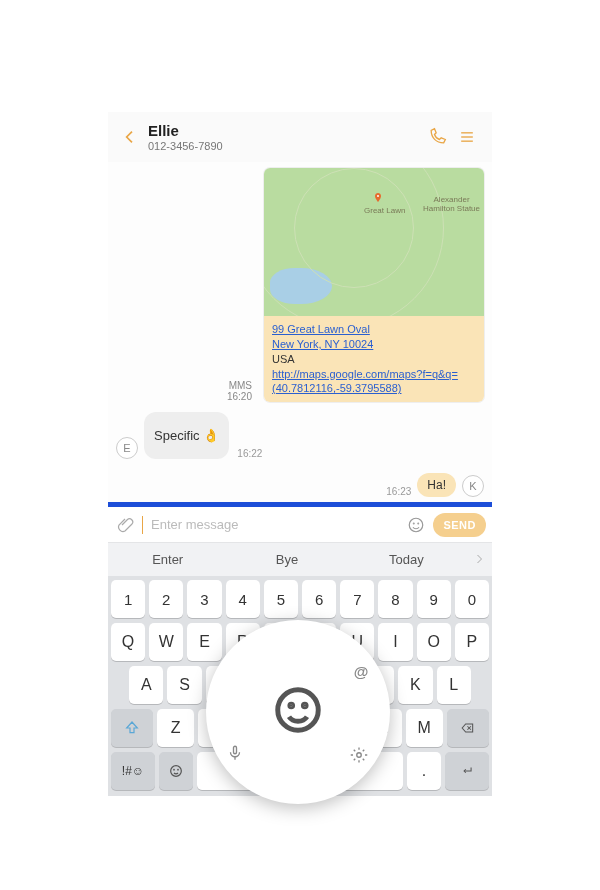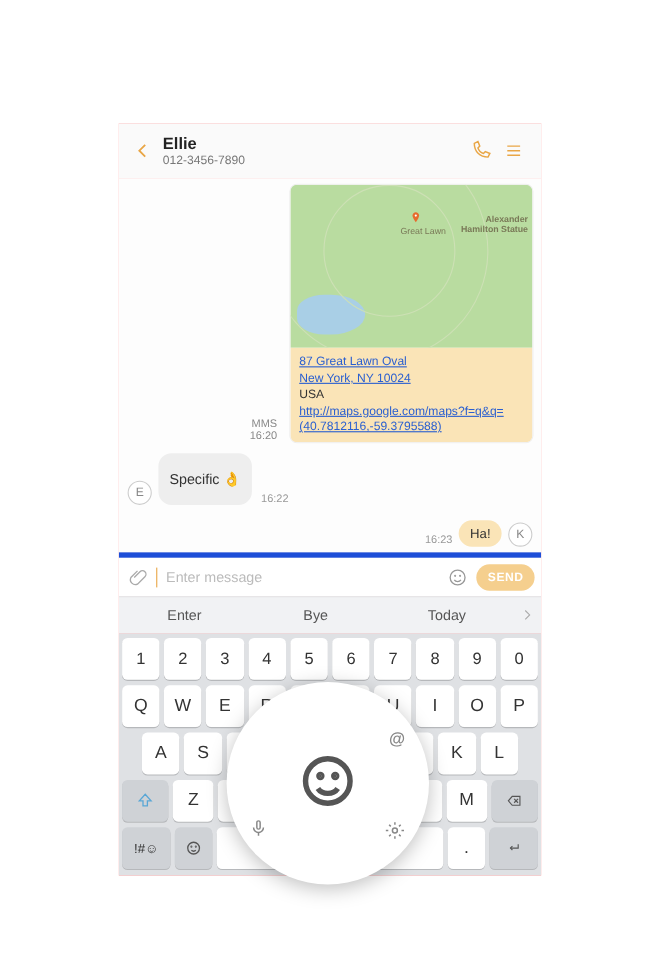--- a/index.html
+++ b/index.html
@@ -17,21 +17,21 @@
   
   .messages { flex: 1; background: #fdfdfd; padding: 0 8px 8px 8px; overflow: hidden; position: relative; }
   .msg-row { display:flex; align-items:flex-end; margin-top:6px; }
   .map-bubble { width: 220px; margin-left: auto; margin-right: 28px; border-radius: 6px; overflow: hidden; box-shadow: 0 0 0 1px rgba(0,0,0,.06); }
   .map-img { height: 148px; background:#b9dca0; position:relative; overflow:hidden; }
   .map-img .road { position:absolute; border:1px solid #d9e7c6; }
   .map-img .lake { position:absolute; background:#a9cfe6; border-radius:40% 50% 50% 40%; }
   .map-pin { position:absolute; left:108px; top:22px; }
   .map-pin svg { width:12px; height:16px; }
   .map-label { position:absolute; left:100px; top:38px; font-size:8px; color:#7a7a58; }
-  .map-label2 { position:absolute; right:4px; top:28px; font-size:8px; color:#7a7a58; text-align:right; line-height:1.1;font-weight:bold; }
+  .map-label2 { position:absolute; right:4px; top:28px; font-size:8px; color:#7a7a58; text-align:center; line-height:1.1; }
   .addr-block { background:#fae4b7; padding:6px 8px; font-size:11px; line-height:1.35; }
   .addr-block .lnk { color:#2a5fd0; text-decoration: underline; }
   .addr-block .plain { color:#333; }
   .meta-left { display:flex; flex-direction:column; align-items:flex-end; margin-right:6px; font-size:10px; color:#888; }
   .avatar { width:22px; height:22px; border-radius:50%; border:1px solid #ccc; display:flex; align-items:center; justify-content:center; font-size:11px; color:#888; background:#fff; }
   .in-bubble { background:#eee; border-radius:12px; padding:16px 10px; font-size:13px; color:#333; margin-left:6px; }
   .time-small { font-size:10px; color:#999; margin-left:8px; }
   .out-row { justify-content:flex-end; }
   .out-bubble { background:#fae4b7; border-radius:12px; padding:5px 10px; font-size:12px; color:#333; }
   
@@ -112,21 +112,21 @@
             <svg viewBox="0 0 24 24">
                 <path fill="#e66b2e" d="M12 2c-3 0-6 2.5-6 6 0 4.5 6 12 6 12s6-7.5 6-12c0-3.5-3-6-6-6z"></path>
                 <circle cx="12" cy="8" r="2" fill="#fff"></circle>
               </svg>
           </div>
           <div class="map-label">Great Lawn</div>
           <div class="map-label2" style="white-space:pre-line">Alexander
 Hamilton Statue</div>
         </div>
         <div class="addr-block">
-          <div class="lnk">87 Great Lawn Oval</div>
+          <div class="lnk">99 Great Lawn Oval</div>
           <div class="lnk">New York, NY 10024</div>
           <div class="plain">USA</div>
           <div class="lnk">http://maps.google.com/maps?f=q&amp;q=</div>
           <div class="lnk">(40.7812116,-59.3795588)</div>
         </div>
       </div>
     </div>
 
     <div class="msg-row" style="margin-top:10px;">
       <div class="avatar">E</div>

